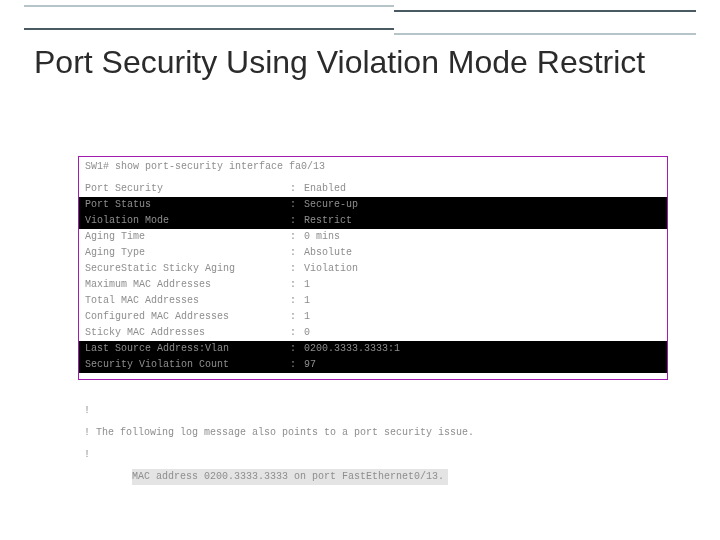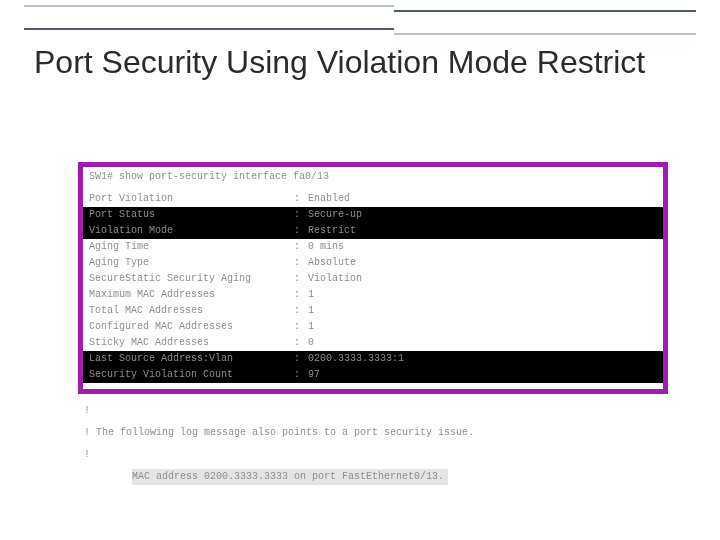--- a/index.html
+++ b/index.html
@@ -64,23 +64,23 @@
     font-size: 32px;
     line-height: 36px;
     font-weight: 400;
     color: #2b2b2b;
   }
 
   
   .term-wrap {
     position: absolute;
     left: 78px;
-    top: 162px;
+    top: 156px;
     width: 590px;
-    border: 5px solid #a21caf;
+    border: 1px solid #a21caf;
     padding: 2px 0 0 0;
     box-sizing: border-box;
     background: #fff;
   }
   .mono {
     font-family: "Courier New", Courier, monospace;
     font-size: 10px;
     line-height: 16px;
     color: #8e8e8e; 
   }
@@ -145,21 +145,21 @@
 
   <div class="title">Port Security Using Violation Mode Restrict</div>
 
   <div class="term-wrap mono">
     <div class="row">
       <span>SW1# show port-security interface fa0/13</span>
     </div>
     <div class="spacer6"></div>
 
     <div class="row">
-      <span class="k">Port Violation</span>
+      <span class="k">Port Security</span>
       <span class="c">:</span>
       <span class="v">Enabled</span>
     </div>
     <div class="row hl">
       <span class="k">Port Status</span>
       <span class="c">:</span>
       <span class="v">Secure-up</span>
     </div>
     <div class="row hl">
       <span class="k">Violation Mode</span>
@@ -170,21 +170,21 @@
       <span class="k">Aging Time</span>
       <span class="c">:</span>
       <span class="v">0 mins</span>
     </div>
     <div class="row">
       <span class="k">Aging Type</span>
       <span class="c">:</span>
       <span class="v">Absolute</span>
     </div>
     <div class="row">
-      <span class="k">SecureStatic Security Aging</span>
+      <span class="k">SecureStatic Sticky Aging</span>
       <span class="c">:</span>
       <span class="v">Violation</span>
     </div>
     <div class="row">
       <span class="k">Maximum MAC Addresses</span>
       <span class="c">:</span>
       <span class="v">1</span>
     </div>
     <div class="row">
       <span class="k">Total MAC Addresses</span>

